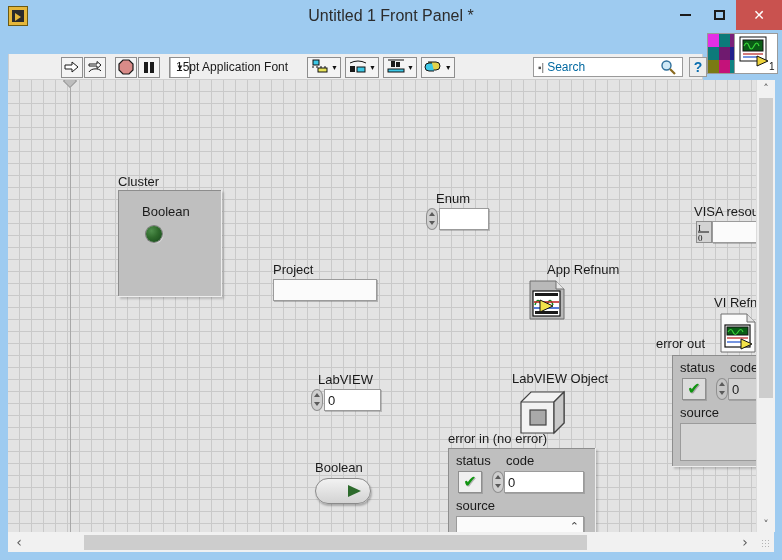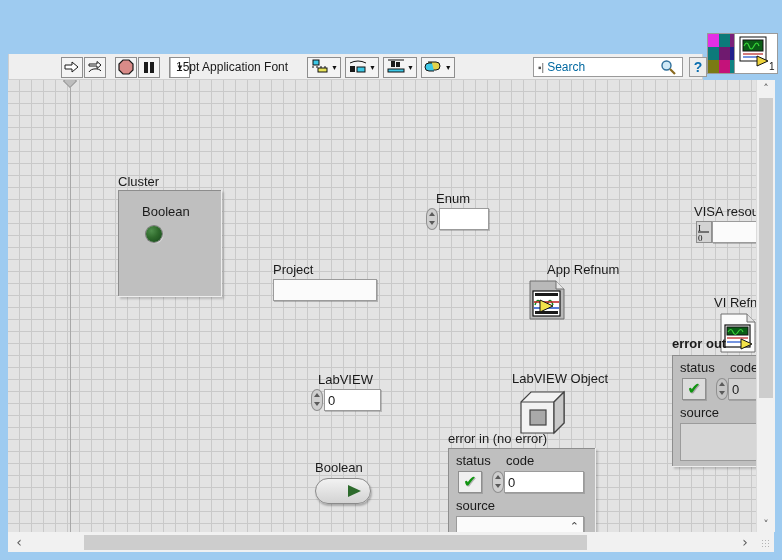--- a/index.html
+++ b/index.html
@@ -115,20 +115,38 @@
            font-family:"DejaVu Sans",sans-serif;cursor:default;}
   .grip{position:absolute;right:3px;bottom:3px;width:10px;height:10px;
         background-image:radial-gradient(#b3b3b3 1px, transparent 1px);background-size:3px 3px;}
   .corner{position:absolute;left:756px;top:532px;width:18px;height:20px;background:#f1f1f1;}
 </style>
 </head>
 <body>
 
 <div class="app">
 
+  <div class="titlebar">
+    <div class="ti-icon">
+      <div class="inner"></div>
+        <div class="arw"></div>
+    </div>
+    <div class="ti-title">Untitled 1 Front Panel *</div>
+    <div class="wbtns">
+      <div class="wbtn">
+          <div class="gl-min"></div>
+        </div>
+      <div class="wbtn">
+          <div class="gl-max"></div>
+        </div>
+      <div class="wbtn close">
+          <span class="gl-close">✕</span>
+        </div>
+    </div>
+  </div>
 
 
   <div class="toolbar">
 
     <div class="tgroup" style="left:52px;">
       <div class="tbtn">
         <svg width="16" height="14" viewBox="0 0 16 14">
           <path d="M1 5 h7 V2 l6 5 -6 5 V9 H1 Z" fill="#ffffff" stroke="#1a1a1a" stroke-width="1"></path>
         </svg>
       </div>
@@ -338,21 +356,21 @@
         <path d="M27 1 v8 h8" fill="#e2e2e2" stroke="#6e6e6e" stroke-width="1"></path>
         <rect x="5" y="12" width="25" height="22" fill="#ffffff" stroke="#111" stroke-width="1.2"></rect>
         <rect x="7" y="14" width="21" height="8" fill="#0a5c16" stroke="#111" stroke-width="1"></rect>
         <path d="M8 19 q3 -5 5 0 t5 0 t5 0" fill="none" stroke="#3ad63a" stroke-width="1.1"></path>
         <line x1="7" y1="25" x2="28" y2="25" stroke="#c02a2a" stroke-width="1.3"></line>
         <line x1="7" y1="29" x2="22" y2="29" stroke="#2b5ccf" stroke-width="1.3"></line>
         <polygon points="21,26 32,31 21,36" fill="#f2e24a" stroke="#111" stroke-width="1"></polygon>
       </svg>
     </div>
 
-    <div class="lbl" style="left:664px;top:256px;font-weight:bold;">error out</div>
+    <div class="lbl" style="left:648px;top:256px;">error out</div>
     <div class="lvpanel" style="left:664px;top:275px;width:148px;height:112px;background:#bfbfbf;">
       <div class="lbl" style="left:8px;top:5px;">status</div>
       <div class="lbl" style="left:58px;top:5px;">code</div>
       <div class="statusbox" style="left:10px;top:23px;background:#dcdcdc;">
         <span class="chk">✔</span>
       </div>
       <div class="spin" style="left:44px;top:23px;">
         <div class="body" style="background:#c4c4c4;"></div>
           <div class="ua"></div>
           <div class="da"></div>

